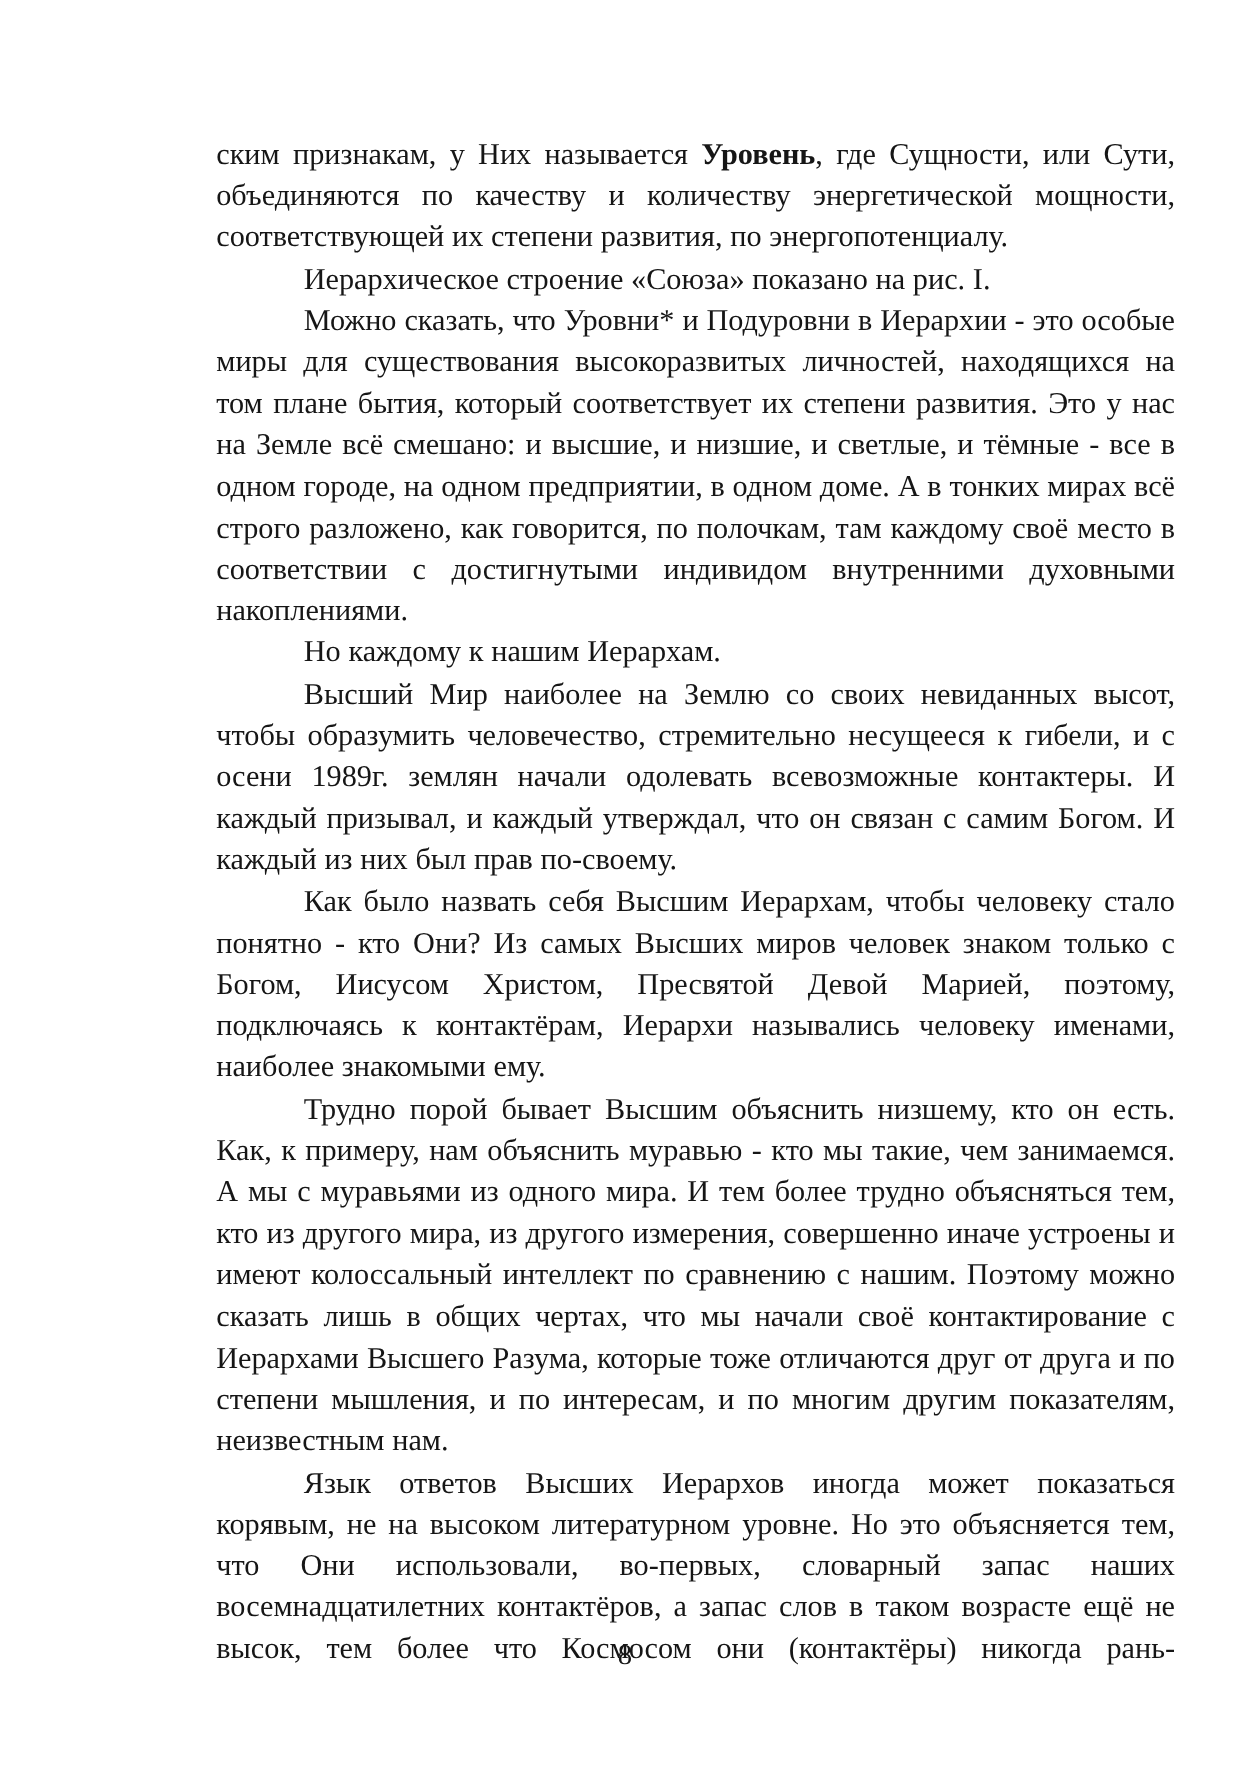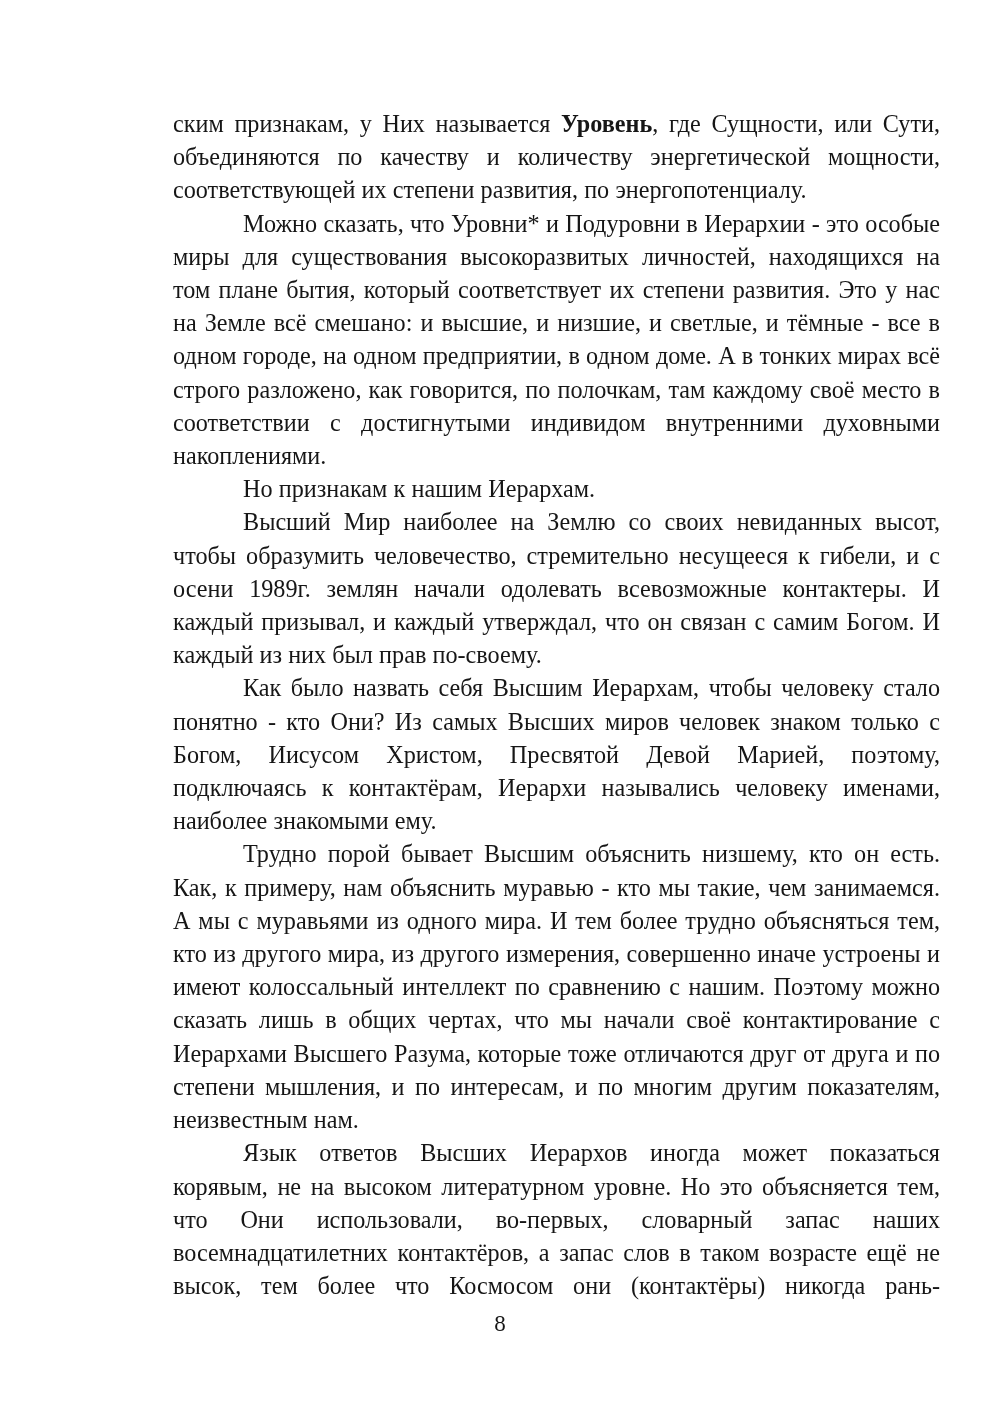--- a/index.html
+++ b/index.html
@@ -76,22 +76,23 @@
     color: #161616;
   }
 </style>
 </head>
 <body>
 
 <div class="page" style="background: rgb(255, 255, 255);">
 
   <div class="text-block" style="color: rgb(22, 22, 22);">
     <p class="para continued"><span>ским признакам, у Них называется </span><span class="bold">Уровень</span><span>, где Сущности, или Сути, объединяются по качеству и количеству энергетической мощности, соответствующей их степени развития, по энергопотенциалу.</span></p>
+    <p class="para"><span>Иерархическое строение «Союза» показано на рис. I.</span></p>
     <p class="para"><span>Можно сказать, что Уровни* и Подуровни в Иерархии - это особые миры для существования высокоразвитых личностей, находящихся на том плане бытия, который соответствует их степени развития. Это у нас на Земле всё смешано: и высшие, и низшие, и светлые, и тёмные - все в одном городе, на одном предприятии, в одном доме. А в тонких мирах всё строго разложено, как говорится, по полочкам, там каждому своё место в соответствии с достигнутыми индивидом внутренними духовными накоплениями.</span></p>
-    <p class="para"><span>Но признакам к нашим Иерархам.</span></p>
+    <p class="para"><span>Но каждому к нашим Иерархам.</span></p>
     <p class="para"><span>Высший Мир наиболее на Землю со своих невиданных высот, чтобы  образумить человечество, стремительно несущееся к гибели, и с осени 1989г. землян начали одолевать всевозможные контактеры. И каждый призывал, и каждый утверждал, что он связан с самим Богом. И каждый из них был прав по-своему.</span></p>
     <p class="para"><span>Как было назвать себя Высшим Иерархам, чтобы человеку стало понятно - кто Они? Из самых Высших миров человек знаком только с Богом, Иисусом Христом, Пресвятой Девой Марией, поэтому, подключаясь к контактёрам, Иерархи  назывались человеку именами, наиболее знакомыми ему.</span></p>
     <p class="para"><span>Трудно порой бывает Высшим объяснить низшему, кто он есть. Как, к примеру, нам объяснить муравью - кто мы такие, чем занимаемся. А мы с муравьями из одного мира. И тем более трудно объясняться тем, кто из другого мира, из другого измерения, совершенно иначе устроены и имеют колоссальный интеллект по сравнению с нашим. Поэтому можно сказать лишь в общих чертах, что мы начали своё контактирование с Иерархами Высшего Разума, которые тоже отличаются друг от друга и по степени мышления, и по интересам, и по многим другим показателям, неизвестным нам.</span></p>
     <p class="para runs-over"><span>Язык ответов Высших Иерархов иногда может показаться корявым, не на высоком литературном уровне. Но это объясняется тем, что Они использовали, во-первых, словарный запас наших восемнадцатилетних контактёров, а запас слов в таком возрасте ещё не высок, тем более что Космосом они (контактёры) никогда рань-</span></p>
   </div>
 
   <div class="page-number" style="color: rgb(22, 22, 22);">8</div>
 
 </div>
 

